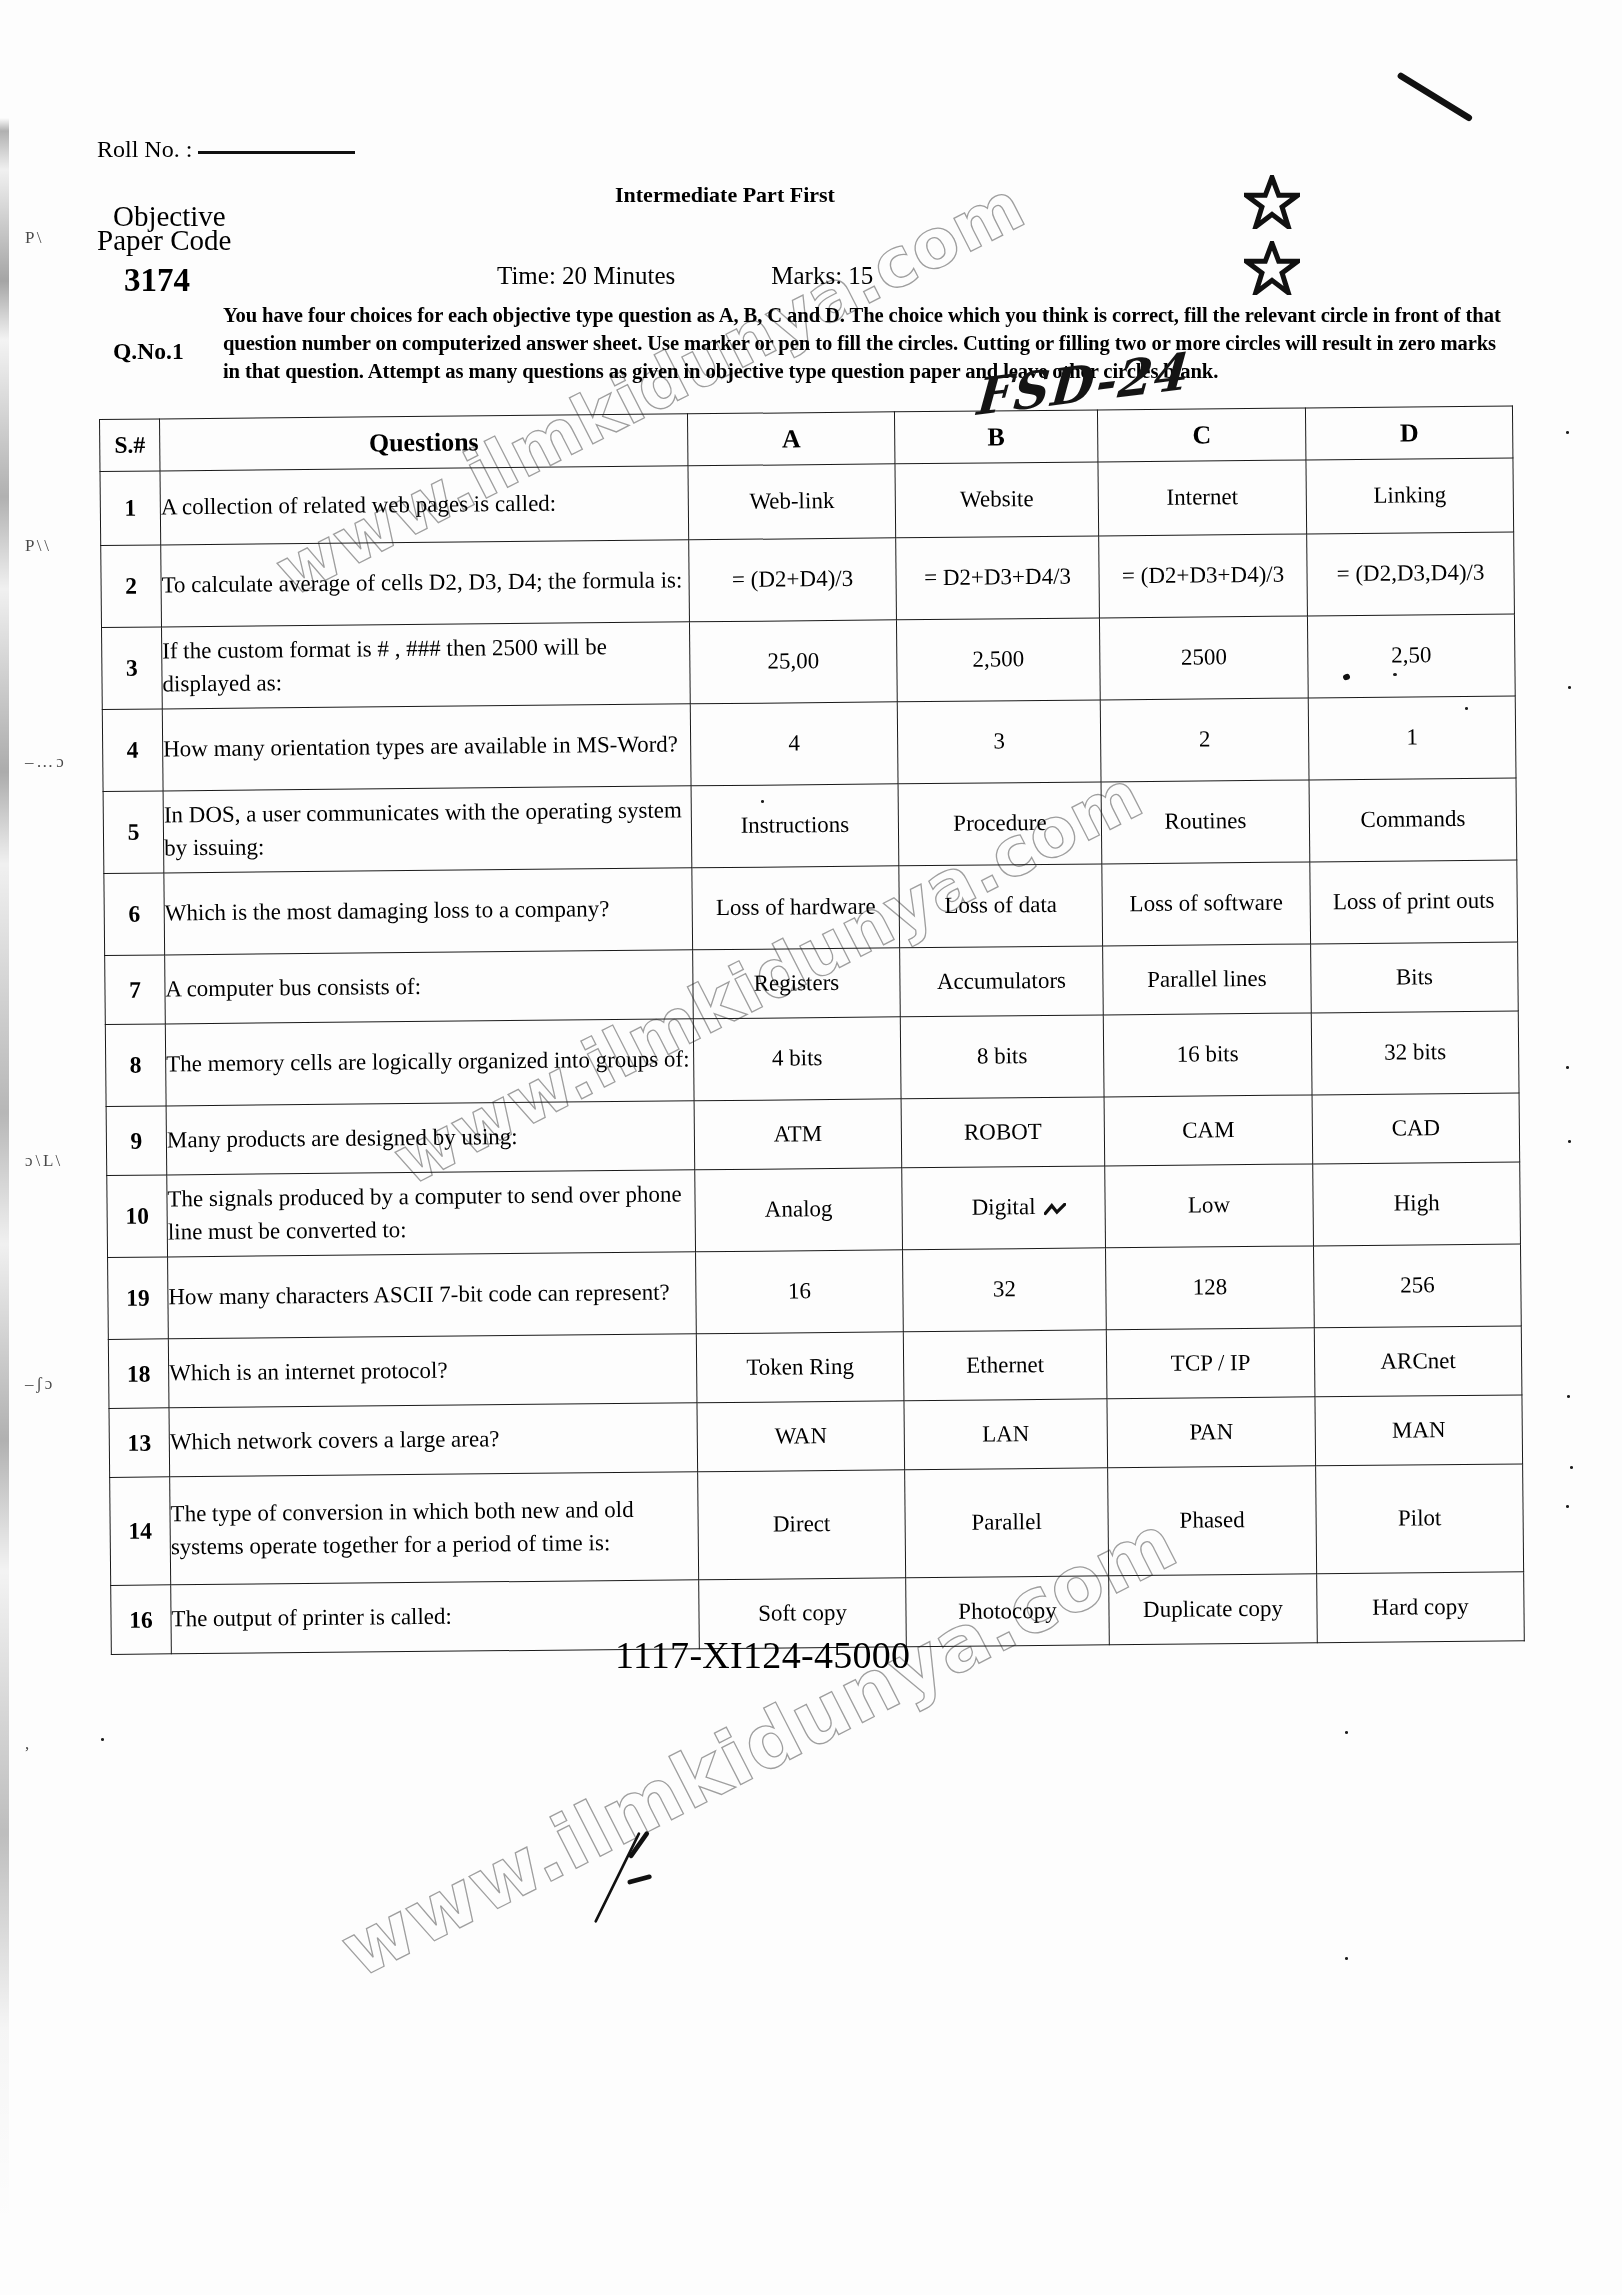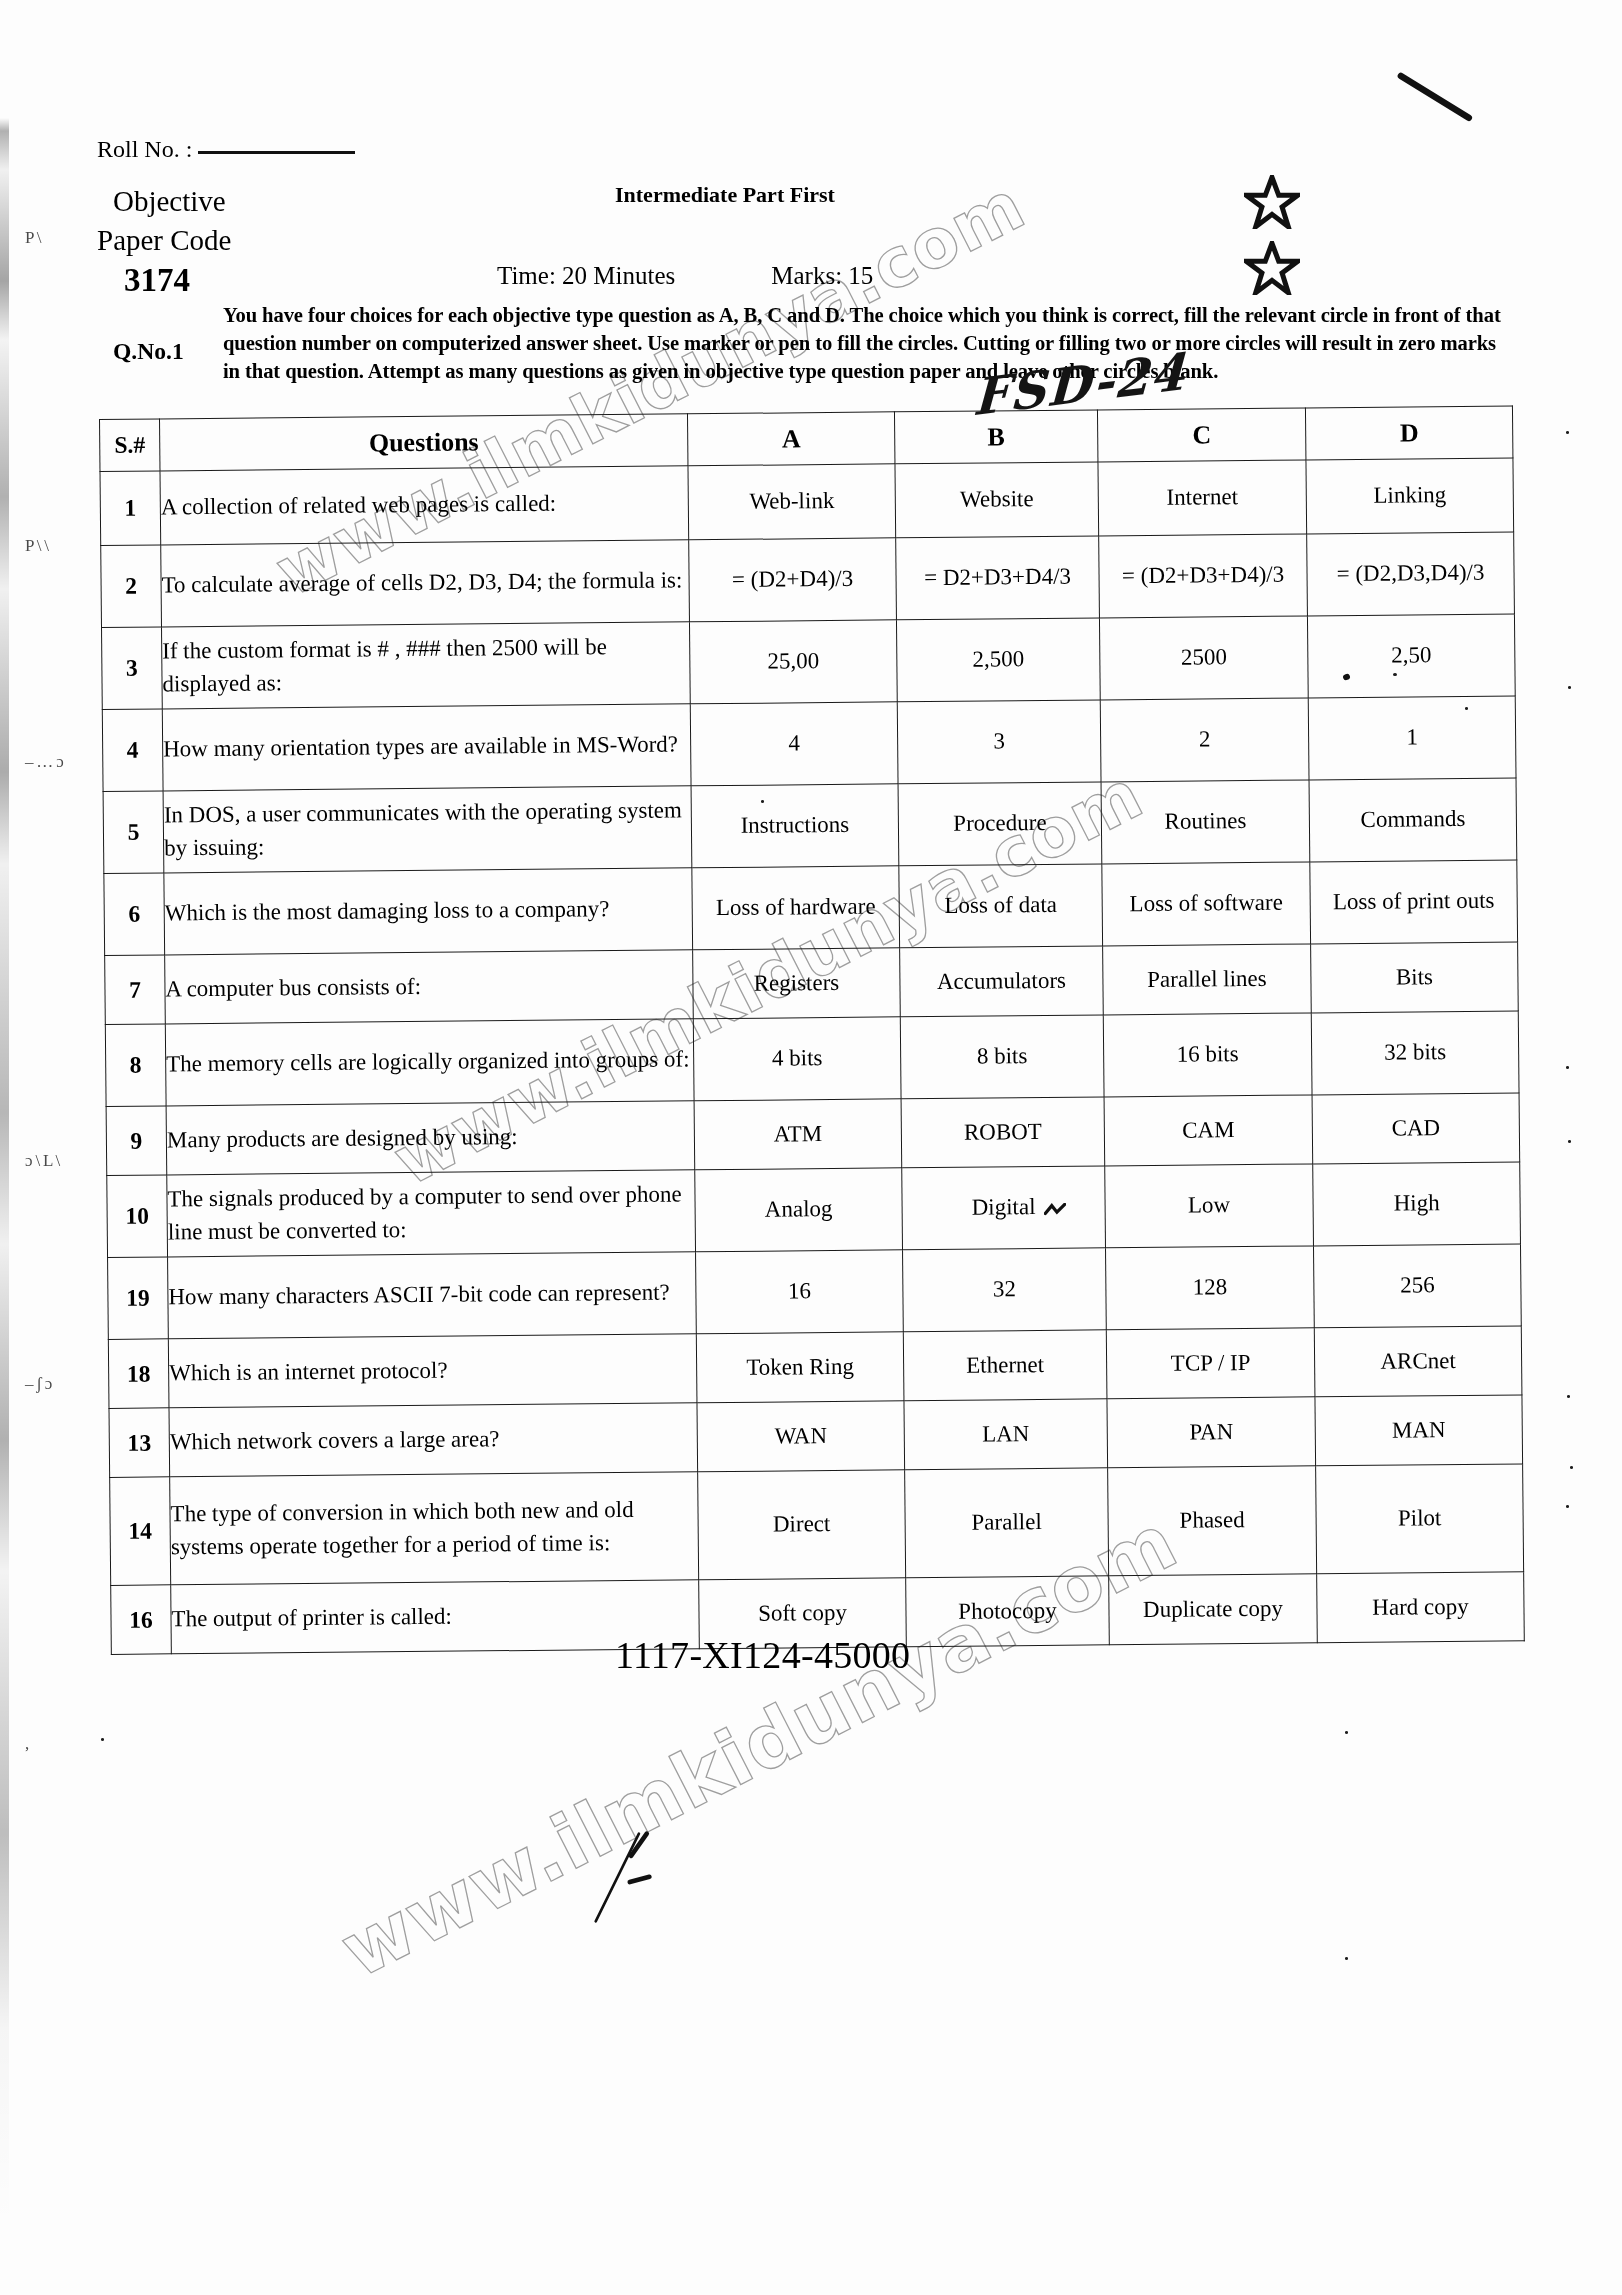--- a/index.html
+++ b/index.html
@@ -116,21 +116,21 @@
   }
   .roll-line {
     display: inline-block;
     width: 157px;
     border-bottom: 3.3px solid #111;
     margin-left: 5.2px;
     vertical-align: 2.6px;
   }
   .objective-label {
     position: absolute;
-    left: 113px; top: 185px;
+    left: 113px; top: 200px;
     font-size: 29px;
   }
   .paper-code-label {
     position: absolute;
     left: 97px; top: 224px;
     font-size: 29px;
   }
   .paper-code-value {
     position: absolute;
     left: 124px; top: 262px;

